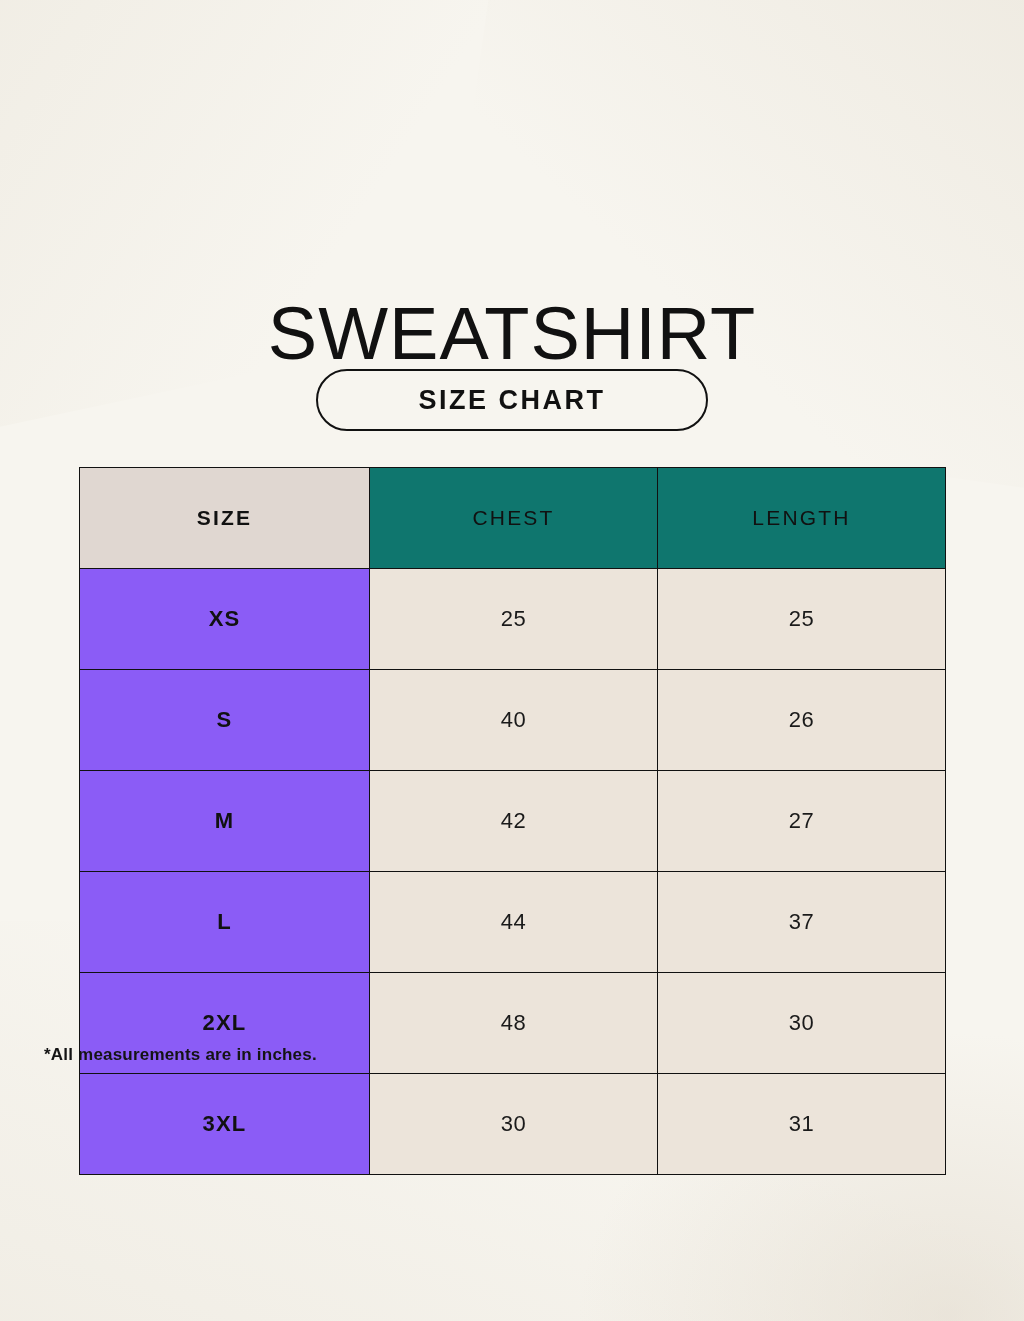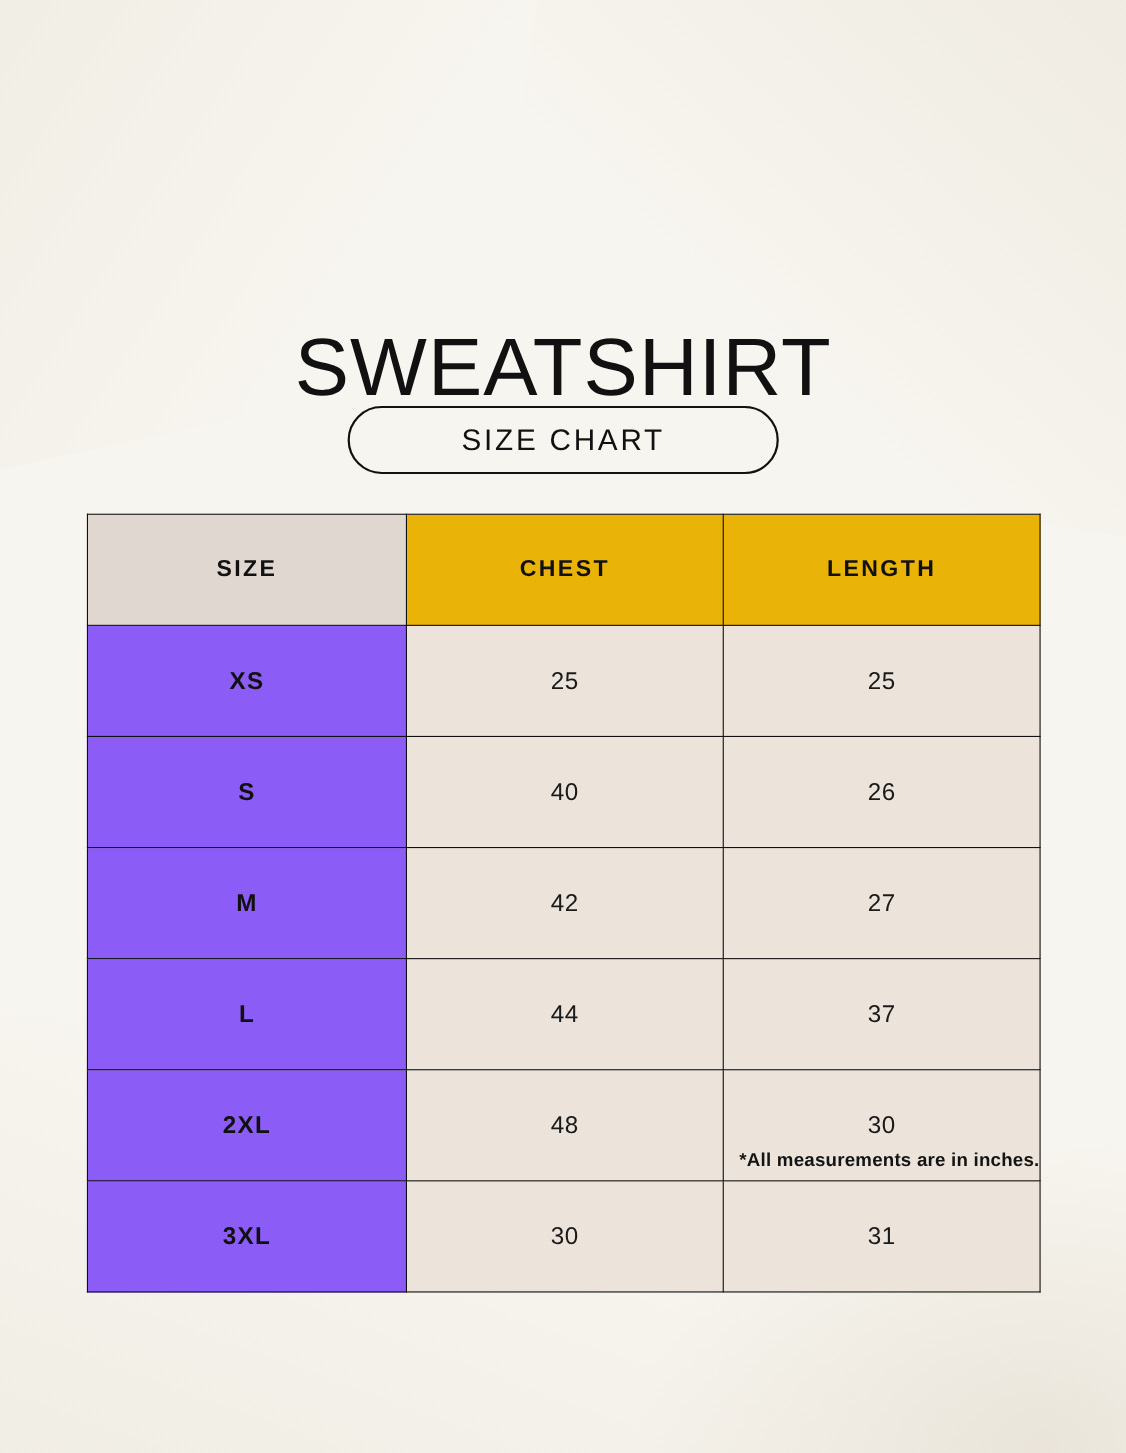--- a/index.html
+++ b/index.html
@@ -86,21 +86,21 @@
     border: 2.5px solid #111111;
     border-radius: 34px;
     display: flex;
     align-items: center;
     justify-content: center;
     box-sizing: border-box;
     background: transparent;
   }
   .subtitle-pill .subtitle-text {
     font-size: 27px;
-    font-weight: 400;
+    font-weight: 700;
     letter-spacing: 2.5px;
     color: #111111;
   }
 
   .table-wrap {
     position: absolute;
     top: 467px;
     left: 79px;
     width: 866px;
   }
@@ -123,23 +123,23 @@
   table.size-table col.col-length { width: 288px; }
 
   th.head-size {
     background: #e0d7d1;
     font-size: 21px;
     font-weight: 700;
     letter-spacing: 2.2px;
     color: #111111;
   }
   th.head-measure {
-    background: #eab308;
+    background: #0f766e;
     font-size: 21px;
-    font-weight: 700;
+    font-weight: 400;
     letter-spacing: 2.2px;
     color: #111111;
   }
 
   td.cell-size {
     background: #8b5cf6;
     font-size: 22px;
     font-weight: 700;
     letter-spacing: 1.2px;
     color: #111111;
@@ -150,25 +150,26 @@
     font-weight: 400;
     letter-spacing: 0.5px;
     color: #1a1a1a;
   }
 
   .footnote {
     position: absolute;
     top: 1045px;
     left: 0;
     width: 945px;
-    text-align: right;
+    text-align: left;
     font-size: 17px;
     font-weight: 700;
     letter-spacing: 0.2px;
     color: #141414;
+    padding-left: 44px;
   }
 </style>
 </head>
 <body>
 
 <div class="page">
 
   <div class="bg-wash-a"></div>
   <div class="bg-wash-b"></div>
   <div class="bg-wash-c"></div>

